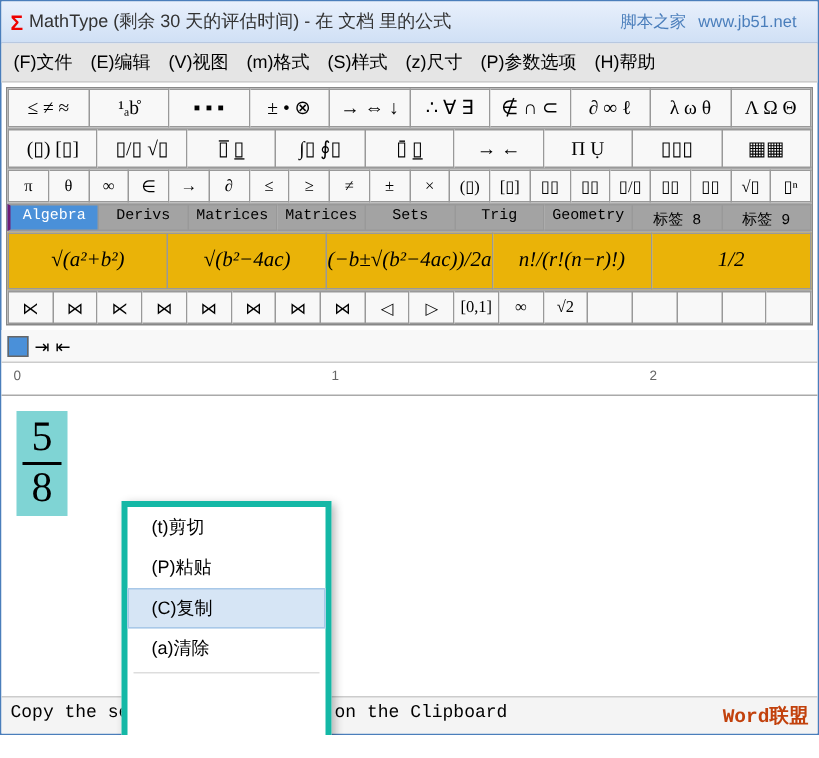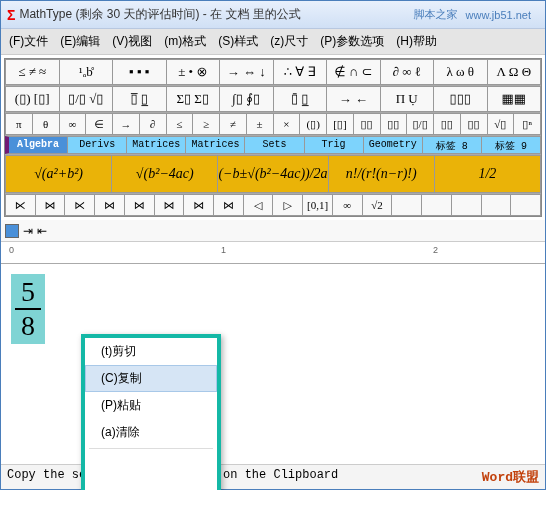--- a/index.html
+++ b/index.html
@@ -9,22 +9,22 @@
 .titlebar .sigma { color: #e00; font-weight: bold; font-size: 14px; margin-right: 4px; }
 .titlebar .title { flex: 1; color: #333; }
 .titlebar .url { color: #4a7ebb; font-size: 11px; margin-right: 8px; }
 .menubar { display: flex; background: #e5e5e5; border-bottom: 1px solid #ccc; padding: 2px 4px; gap: 4px; }
 .menubar span { padding: 2px 4px; cursor: default; }
 .toolbars { background: #fff; border: 1px solid #888; margin: 3px; }
 .toolrow { display: flex; border-bottom: 1px solid #aaa; }
 .toolrow:last-child { border-bottom: none; }
 .toolbtn { border: 1px solid #999; border-left: none; background: #f8f8f8; height: 26px; display: flex; align-items: center; justify-content: center; font-size: 13px; font-family: "Times New Roman", serif; min-width: 32px; flex: 1; position: relative; }
 .toolbtn:first-child { border-left: 1px solid #999; }
-.tab { border: 1px solid #999; border-left: none; background: #7dd3fc; font-size: 10px; padding: 2px 4px; text-align: center; flex: 1; font-family: "Courier New", monospace; height: 18px; white-space: nowrap; overflow: hidden; }
-.tab:first-child { border-left: 4px solid #701a75; font-weight: bold; }
+.tab { border: 1px solid #999; border-left: none; background: #a3a3a3; font-size: 10px; padding: 2px 4px; text-align: center; flex: 1; font-family: "Courier New", monospace; height: 18px; white-space: nowrap; overflow: hidden; }
+.tab:first-child { border-left: 2px solid #701a75; }
 .tab.active { background: #4a90d9; color: #fff; }
 .formulabtn { border: 1px solid #999; border-left: none; background: #eab308; height: 38px; display: flex; align-items: center; justify-content: center; font-family: "Times New Roman", serif; font-size: 14px; flex: 1; font-style: italic; }
 .formulabtn:first-child { border-left: 1px solid #999; }
 .smallrow .toolbtn { height: 22px; font-size: 11px; min-width: 24px; }
 .colorrow { display: flex; align-items: center; padding: 2px 4px; background: #f8f8f8; height: 22px; gap: 4px; border-bottom: 1px solid #ccc; }
 .colorsq { width: 14px; height: 14px; border: 1px solid #666; display: inline-block; }
 .ruler { height: 22px; background: #fff; border-bottom: 1px solid #aaa; position: relative; font-size: 9px; color: #666; }
 .ruler .mark { position: absolute; top: 3px; }
 .canvas { background: #fff; min-height: 200px; padding: 10px; position: relative; }
 .fraction { display: inline-block; background: #7fd4d4; text-align: center; font-family: "Times New Roman", serif; font-size: 28px; line-height: 1; padding: 2px 4px; }
@@ -74,21 +74,20 @@
       <div class="toolbtn">∉ ∩ ⊂</div>
       <div class="toolbtn">∂ ∞ ℓ</div>
       <div class="toolbtn">λ ω θ</div>
       <div class="toolbtn">Λ Ω Θ</div>
     </div>
 
     <div class="toolrow">
       <div class="toolbtn">(▯) [▯]</div>
       <div class="toolbtn">▯/▯ √▯</div>
       <div class="toolbtn">▯̅ ▯̲</div>
-      <div class="toolbtn">Σ▯ Σ▯</div>
       <div class="toolbtn">∫▯ ∮▯</div>
       <div class="toolbtn">▯̄ ▯̲</div>
       <div class="toolbtn">→ ←</div>
       <div class="toolbtn">Π Ụ</div>
       <div class="toolbtn">▯▯▯</div>
       <div class="toolbtn">▦▦</div>
     </div>
 
     <div class="toolrow smallrow">
       <div class="toolbtn">π</div>
@@ -168,22 +167,22 @@
   </div>
 
   <div class="canvas">
     <div class="fraction">
       <div class="num">5</div>
       <div class="den">8</div>
     </div>
 
     <div class="ctxmenu">
       <div class="item">(t)剪切</div>
+      <div class="item">(P)粘贴</div>
       <div class="item hl">(C)复制</div>
-      <div class="item">(P)粘贴</div>
       <div class="item">(a)清除</div>
       <div class="sep"></div>
       <div class="item dis">(l)全选</div>
     </div>
   </div>
 
   <div class="statusbar">
     <span class="st">Copy the selection and put it on the Clipboard</span>
     <span class="wm">Word联盟</span>
   </div>

